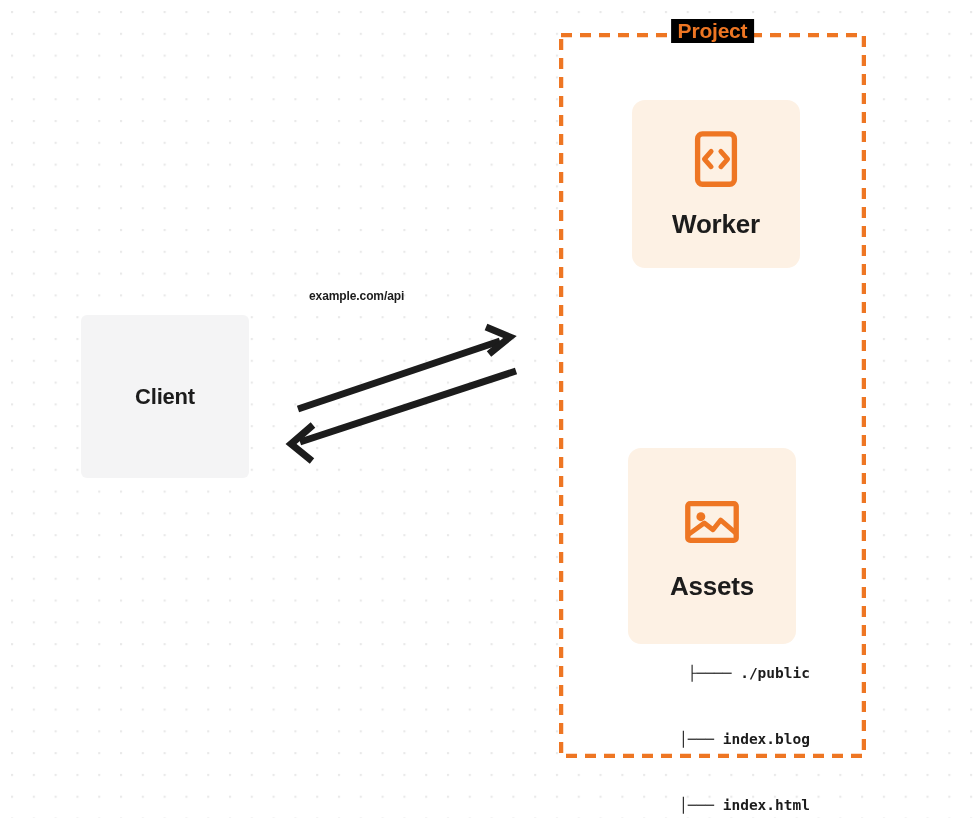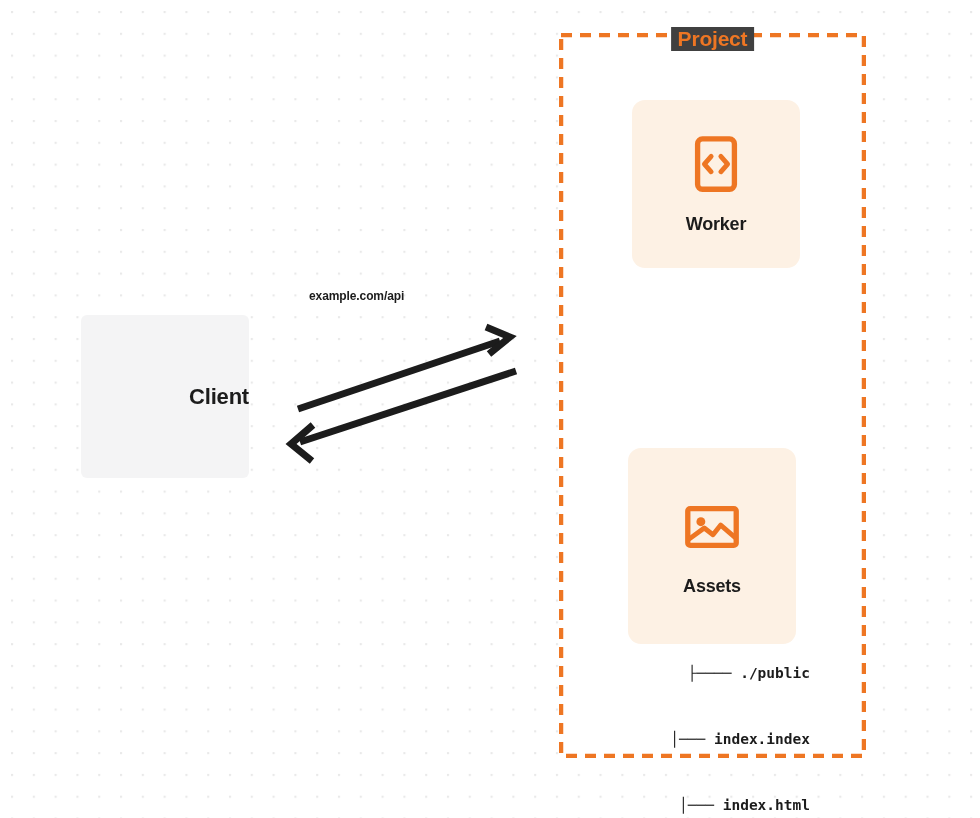--- a/index.html
+++ b/index.html
@@ -29,21 +29,21 @@
   #client-node {
     position: absolute;
     left: 81px;
     top: 315px;
     width: 168px;
     height: 163px;
     background: #f4f4f5;
     border-radius: 6px;
     display: flex;
     align-items: center;
-    justify-content: flex-end;
+    justify-content: center;
   }
   #client-node .node-label {
     font-size: 22px;
     font-weight: 700;
     color: #1c1c1c;
     letter-spacing: -0.2px;
   }
 
   
   #arrows-layer {
@@ -80,28 +80,27 @@
     left: 0;
     top: 0;
     width: 100%;
     height: 100%;
   }
   #project-title {
     position: absolute;
     left: 50%;
     top: -14px;
     transform: translateX(-50%);
-    background: #404040;
+    background: #000000;
     padding: 0 7px;
     font-size: 21px;
     font-weight: 700;
     color: #ee7623;
     letter-spacing: -0.2px;
     white-space: nowrap;
-    margin-top: 8px;
   }
 
   
   .service-card {
     position: absolute;
     background: #fdf1e4;
     border-radius: 13px;
     display: flex;
     flex-direction: column;
     align-items: center;
@@ -119,21 +118,21 @@
     width: 168px;
     height: 196px;
   }
   .service-icon {
     width: 62px;
     height: 62px;
     display: block;
   }
   .service-label {
     margin-top: 18px;
-    font-size: 18px;
+    font-size: 26px;
     font-weight: 700;
     color: #1c1c1c;
     letter-spacing: -0.2px;
   }
 
   
   #assets-file-tree {
     position: absolute;
     left: 10px;
     top: 585px;
@@ -195,19 +194,19 @@
       <svg class="service-icon" viewBox="0 0 64 64">
         <rect x="7" y="13" width="50" height="38" rx="2.5" ry="2.5" fill="none" stroke="#ee7623" stroke-width="5.5"></rect>
         <circle cx="20.5" cy="26.5" r="4.6" fill="#ee7623"></circle>
         <polyline points="9,44 24,33 33,40 41,30 56,43" fill="none" stroke="#ee7623" stroke-width="5" stroke-linecap="round" stroke-linejoin="round"></polyline>
       </svg>
       <span class="service-label">Assets</span>
     </div>
 
     <div id="assets-file-tree">
       <span class="tree-row"><span>├────</span> <span>./public</span></span>
-      <span class="tree-row"><span>│───</span> <span>index.index</span></span>
+      <span class="tree-row"><span>│───</span> <span>index.blog</span></span>
       <span class="tree-row"><span>│───</span> <span>index.html</span></span>
       
     </div>
 
   </div>
 </div>
 
 </body></html>

